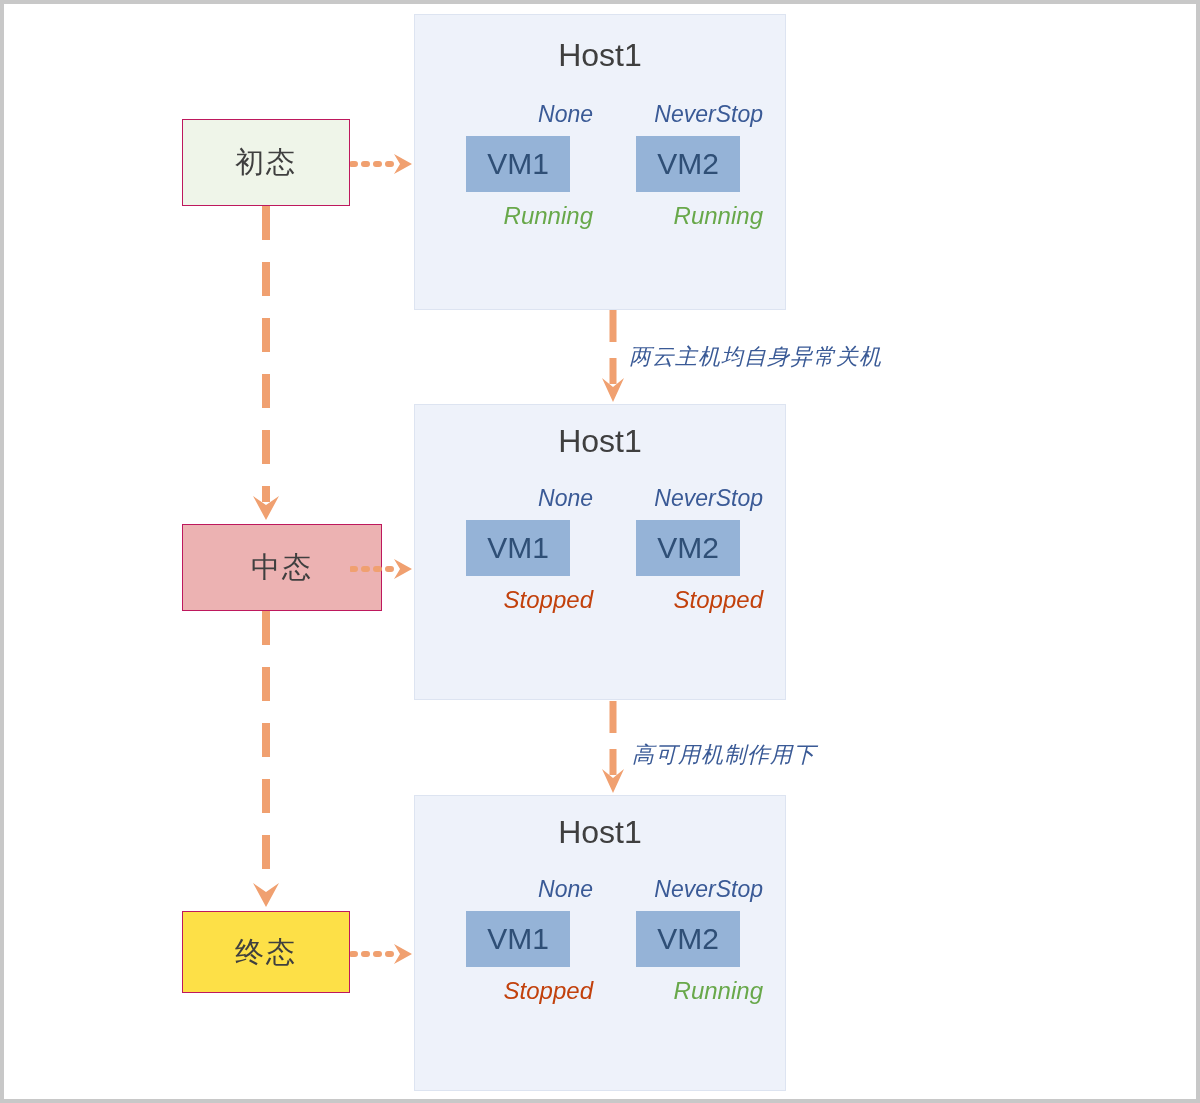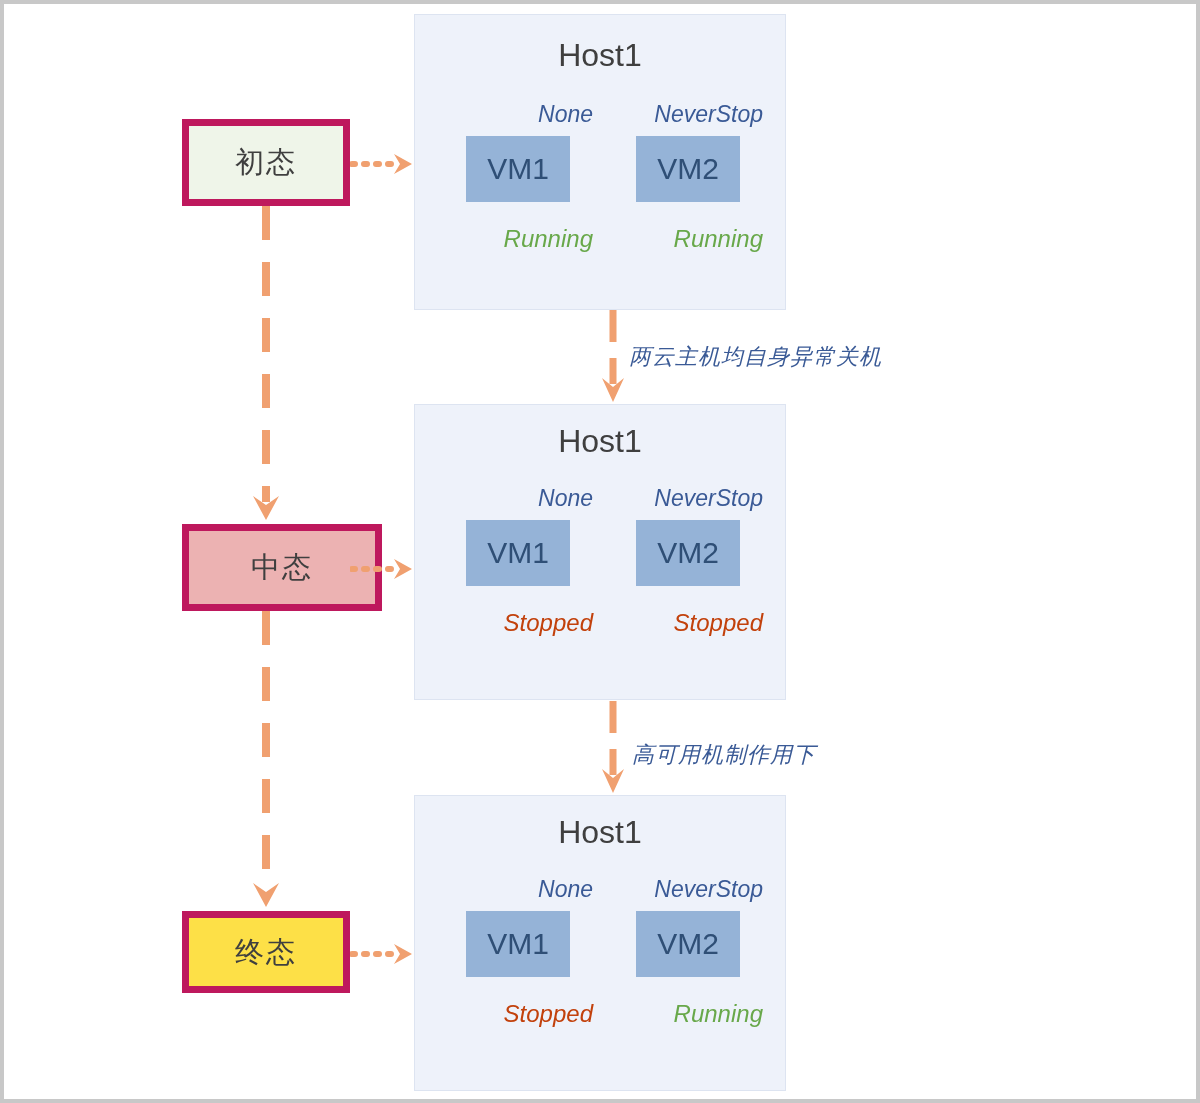--- a/index.html
+++ b/index.html
@@ -18,21 +18,21 @@
     background: #ffffff;
     box-sizing: border-box;
     border: 4px solid #c8c8c8;
     overflow: hidden;
   }
 
   
   .state-box {
     position: absolute;
     box-sizing: border-box;
-    border: 7px solid #be185d;
+    border: 1px solid #be185d;
     display: flex;
     align-items: center;
     justify-content: center;
   }
   .state-box .state-label {
     font-family: "DejaVu Sans", "Liberation Sans", sans-serif;
     font-size: 29px;
     color: #3f3f3f;
     letter-spacing: 2px;
     line-height: 1;
@@ -68,39 +68,39 @@
     font-family: "Liberation Sans", "DejaVu Sans", sans-serif;
     font-style: italic;
     font-size: 23px;
     color: #3a5a96;
     line-height: 1;
     margin-bottom: 10px;
     white-space: nowrap;
   }
   .vm-tile {
     width: 104px;
-    height: 66px;
+    height: 56px;
     margin: 0 auto;
     background: #95b3d7;
     display: flex;
     align-items: center;
     justify-content: center;
   }
   .vm-tile-label {
     font-family: "Liberation Sans", "DejaVu Sans", sans-serif;
     font-size: 30px;
     color: #2f4f76;
     line-height: 1;
   }
   .vm-status {
     font-family: "Liberation Sans", "DejaVu Sans", sans-serif;
     font-style: italic;
     font-size: 24px;
     line-height: 1;
-    margin-top: 25px;
+    margin-top: 12px;
     white-space: nowrap;
   }
   .status-running { color: #68a84a; }
   .status-stopped { color: #c2410c; }
 
   
   .conn {
     position: absolute;
   }
   .conn svg { display: block; }

